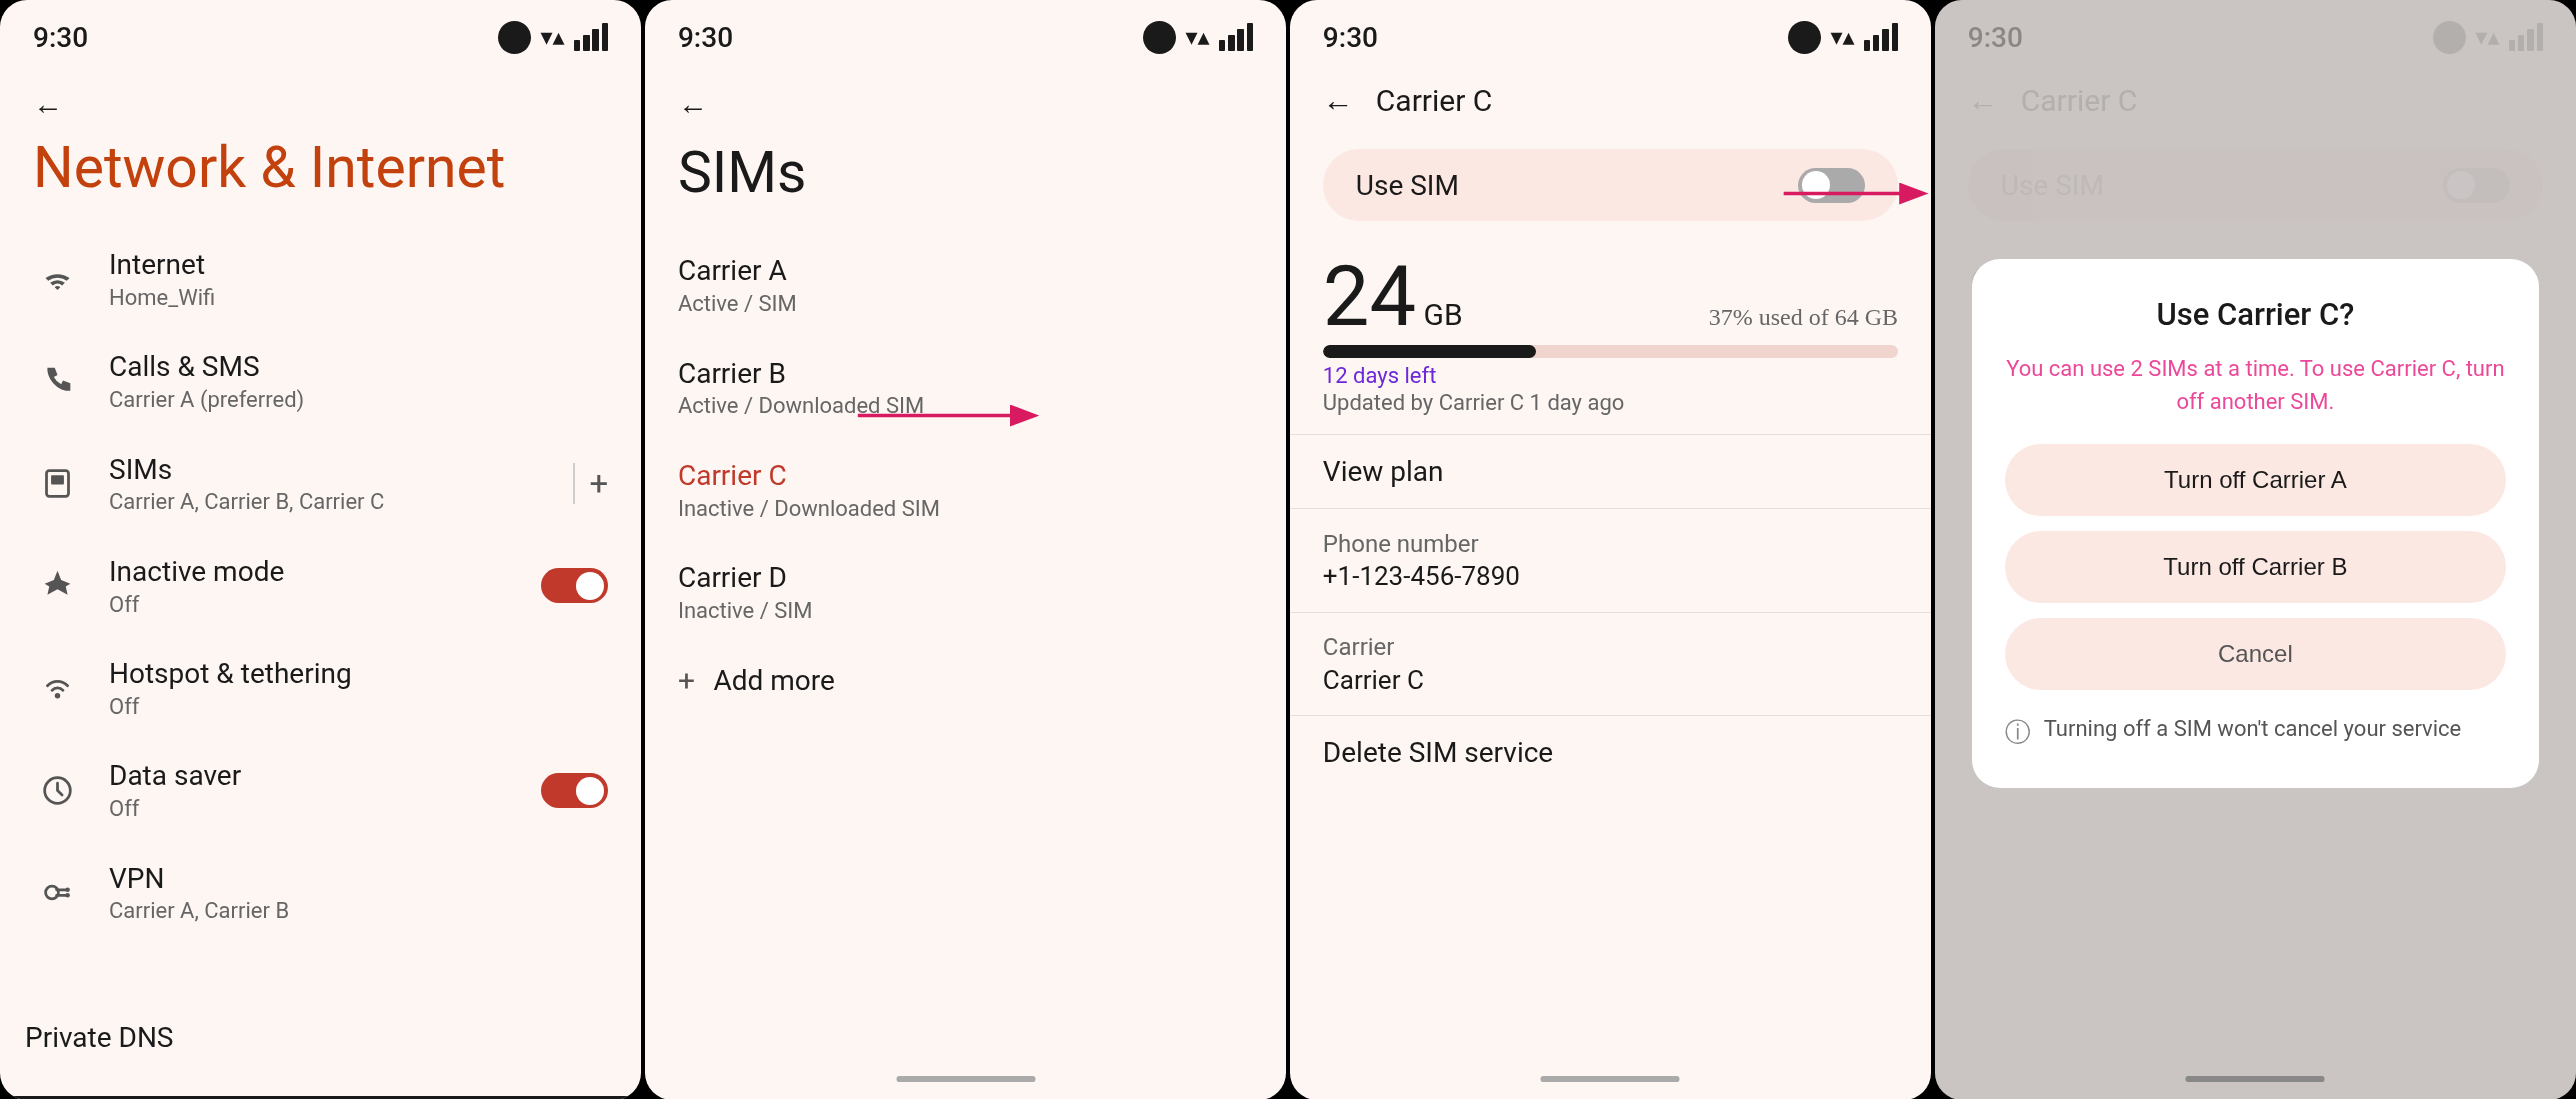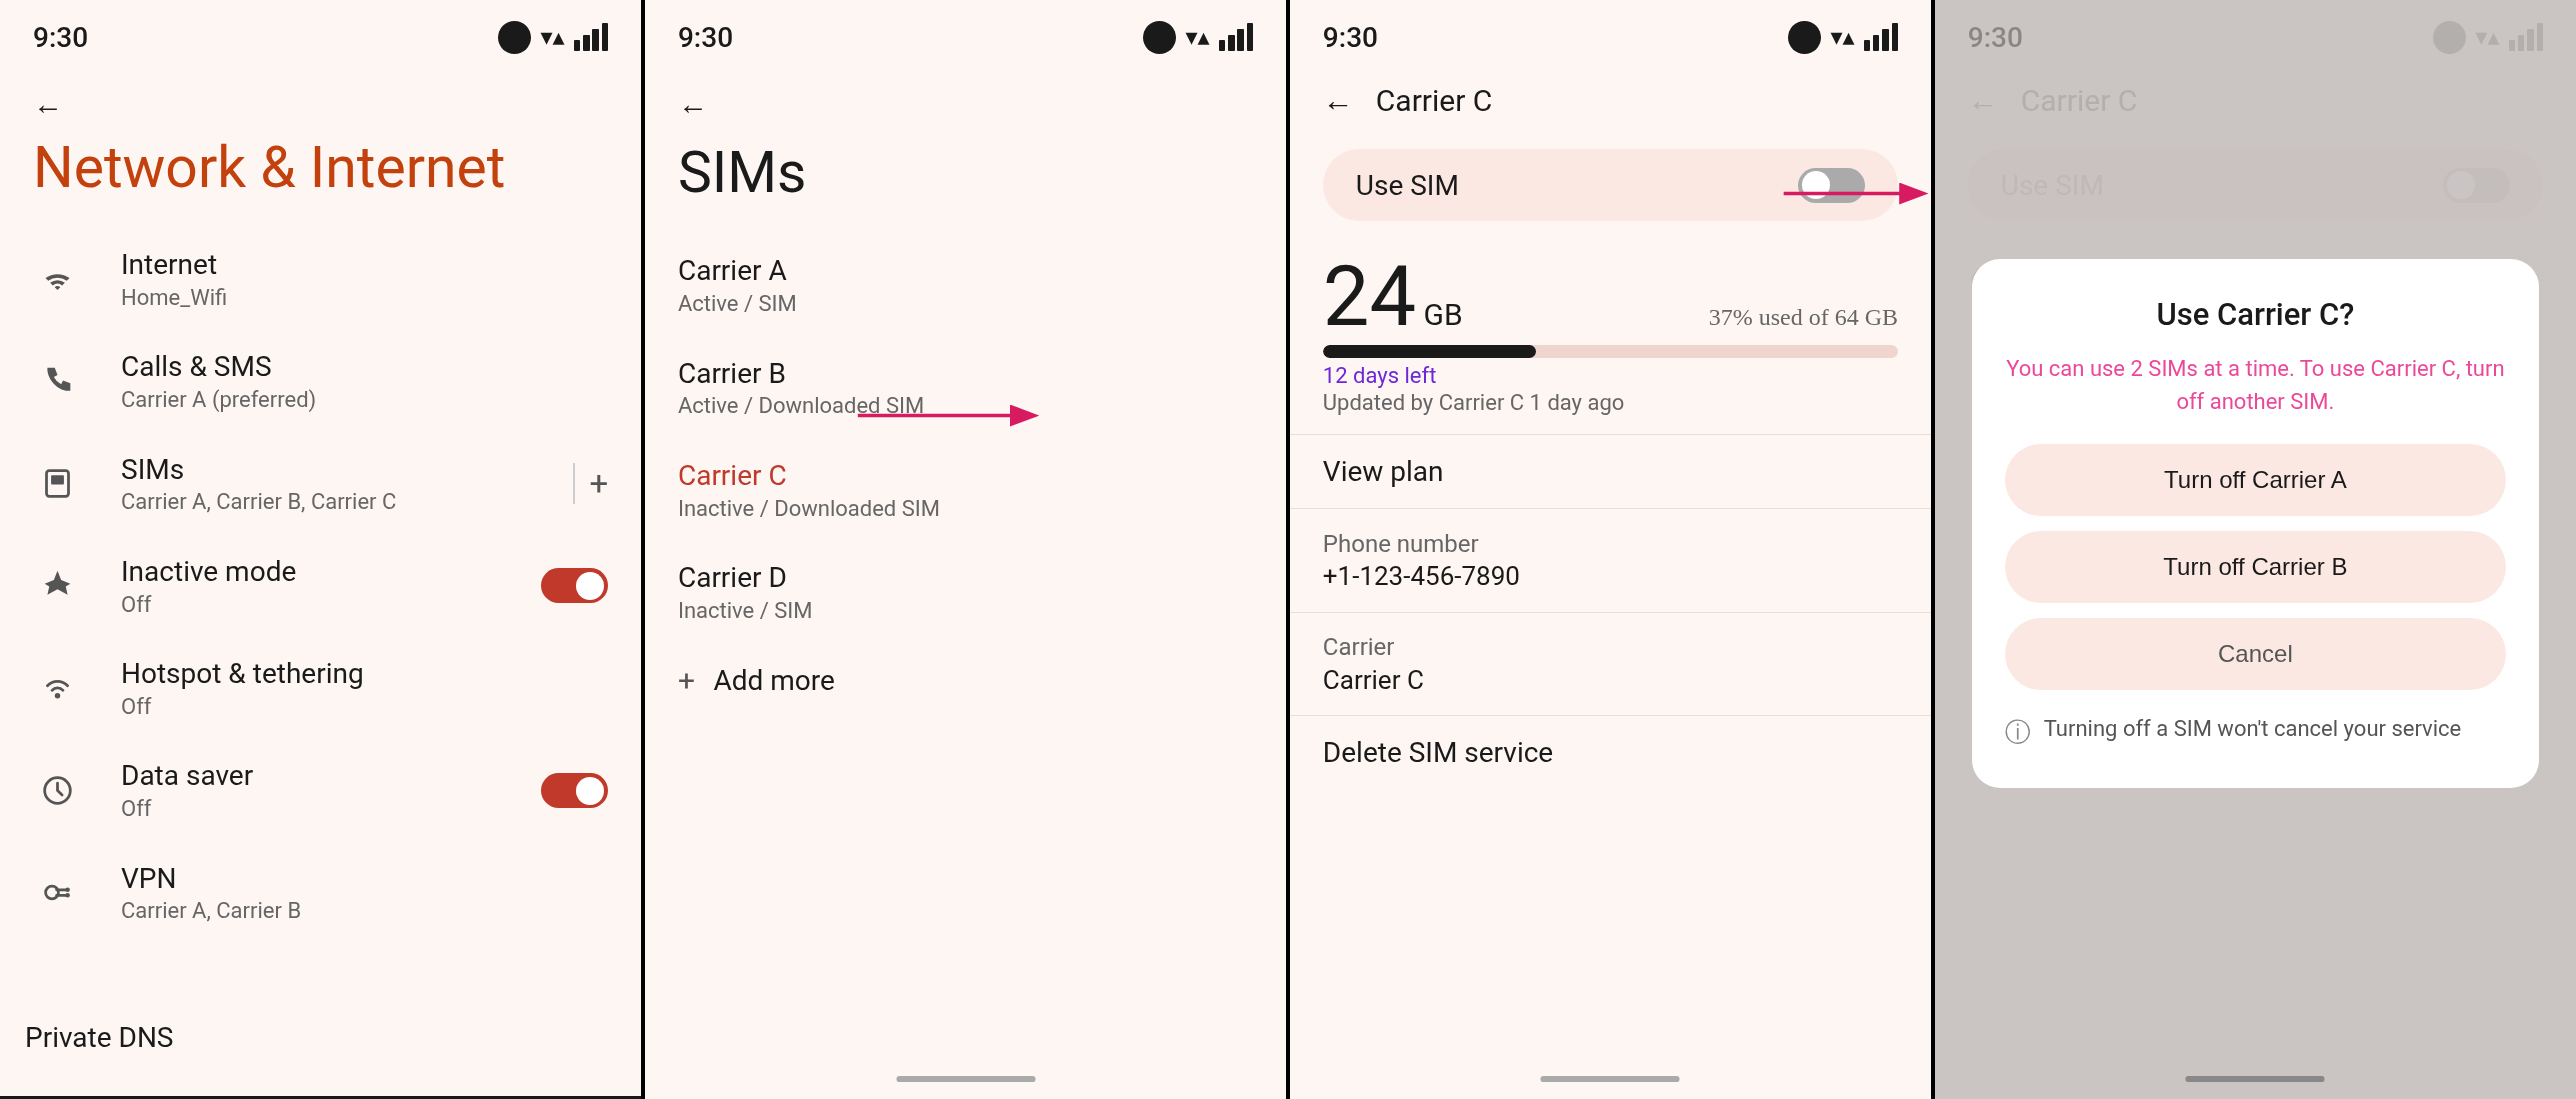--- a/index.html
+++ b/index.html
@@ -13,20 +13,21 @@
       overflow: hidden;
     }
 
     .phone-screen {
       flex: 1;
       background: #fdf6f3;
       display: flex;
       flex-direction: column;
       position: relative;
       overflow: hidden;
+      border-radius: 27px;
     }
 
     
     .status-bar {
       display: flex;
       justify-content: space-between;
       align-items: center;
       padding: 16.6px 33px 9.2px;
       height: 67px;
     }
@@ -73,21 +74,21 @@
       font-weight: 400;
       color: #c2410c;
       padding: 16.6px 33px 28px;
       line-height: 1.1;
     }
 
     .menu-item {
       display: flex;
       align-items: center;
       padding: 20.3px 33px;
-      gap: 40px;
+      gap: 28px;
       cursor: pointer;
     }
     .menu-icon {
       width: 48px;
       height: 48px;
       display: flex;
       align-items: center;
       justify-content: center;
       font-size: 28px;
       color: #555;

